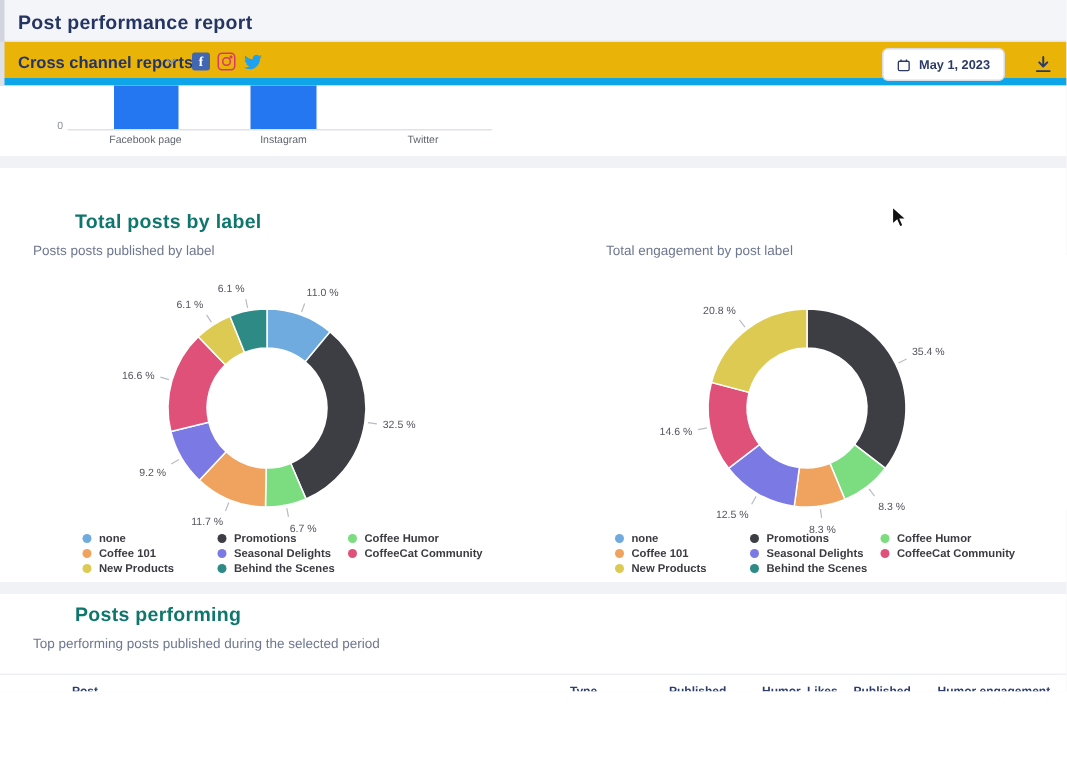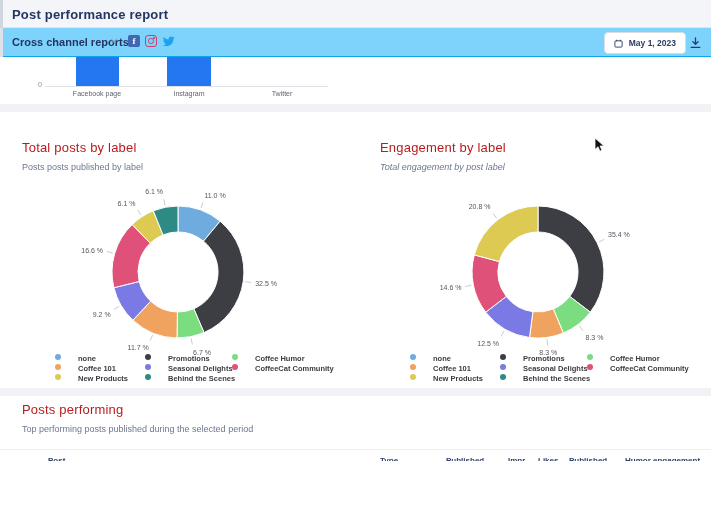--- a/index.html
+++ b/index.html
@@ -3,50 +3,50 @@
 <meta charset="utf-8">
 <style>
   html,body{margin:0;padding:0;}
   .app{position:relative;width:711px;height:461px;background:#f1f2f6;overflow:hidden;
        font-family:"Liberation Sans", sans-serif;padding-left:34px;-webkit-font-smoothing:antialiased;}
   
   .titlebar{position:absolute;left:0;top:0;width:711px;height:28px;background:#f4f5f9;
             border-bottom:1px solid #e3e5ec;box-sizing:border-box;}
   .titlebar .edge{position:absolute;left:0;top:0;width:3px;height:28px;background:#d3d5de;}
   .title{position:absolute;left:12px;top:7px;font-size:13px;font-weight:bold;color:#243563;letter-spacing:.2px;}
-  .toolbar{position:absolute;left:0;top:28px;width:711px;height:29px;background:#7dd3fc;
-           border-bottom:1px solid #0ea5e9;box-sizing:border-box;}
+  .toolbar{position:absolute;left:0;top:28px;width:711px;height:29px;background:#eab308;
+           border-bottom:5px solid #0ea5e9;box-sizing:border-box;}
   .toolbar .edge{position:absolute;left:0;top:0;width:3px;height:29px;background:#dfe1e8;}
   .selector{position:absolute;left:12px;top:8px;font-size:11px;font-weight:bold;color:#243563;}
   .chev{position:absolute;left:110px;top:9px;color:#8b93a7;}
   .sm-icons{position:absolute;left:128px;top:7px;display:flex;gap:5px;align-items:center;}
   .fb{width:12px;height:12px;border-radius:2px;background:#4267b2;color:#fff;font-size:9px;font-weight:bold;
       text-align:center;line-height:13px;font-family:"Liberation Serif",serif;}
   .ig{width:10px;height:10px;border:1.6px solid #d63a6a;border-radius:3px;position:relative;box-sizing:content-box;}
   .ig:before{content:"";position:absolute;left:2.2px;top:2.2px;width:3.6px;height:3.6px;border:1.4px solid #d63a6a;border-radius:50%;}
   .ig:after{content:"";position:absolute;right:1px;top:1px;width:1.6px;height:1.6px;background:#d63a6a;border-radius:50%;}
-  .dates{position:absolute;right:10px;top:4px;display:flex;align-items:center;gap:4px;}
+  .dates{position:absolute;right:10px;top:4px;display:flex;align-items:center;gap:20px;}
   .datebox{height:20px;border:1px solid #d9dce3;border-radius:4px;background:#fff;display:flex;
            align-items:center;gap:6px;padding:0 9px;}
   .datebox span{font-size:8.5px;color:#2b3a66;font-weight:bold;}
   
   .barchart{position:absolute;left:0;top:57px;width:711px;height:47px;background:#fff;}
   .bar{position:absolute;background:#2477f0;}
   .baseline{position:absolute;left:45px;top:29px;width:283px;height:1px;background:#dfe3e9;}
   .ytick{position:absolute;left:28px;top:24px;width:14px;text-align:right;font-size:7px;color:#8a8f99;}
   .xlab{position:absolute;top:33px;font-size:7px;color:#5f646e;text-align:center;width:80px;}
   .gap1{position:absolute;left:0;top:104px;width:711px;height:8px;background:#f1f2f6;}
   
   .chartscard{position:absolute;left:0;top:112px;width:711px;height:276px;background:#fff;}
-  .sec-title{position:absolute;font-size:13px;font-weight:normal;color:#b91c1c;letter-spacing:.2px;}
+  .sec-title{position:absolute;font-size:13px;font-weight:bold;color:#0f766e;letter-spacing:.2px;margin-left:28px;}
   .sec-sub{position:absolute;font-size:9px;color:#6e7790;}
   .donut-svg{position:absolute;width:280px;height:156px;overflow:visible;}
   .legend{position:absolute;width:320px;height:28px;}
   .leg-col{position:absolute;top:0;}
-  .leg-item{display:flex;align-items:flex-start;gap:17px;height:9px;margin-bottom:1px;}
+  .leg-item{display:flex;align-items:center;gap:5px;height:9px;margin-bottom:1px;}
   .leg-dot{width:6px;height:6px;border-radius:50%;flex:none;}
   .leg-txt{font-size:7.5px;font-weight:bold;color:#3b3b41;white-space:nowrap;}
   .gap2{position:absolute;left:0;top:388px;width:711px;height:8px;background:#f1f2f6;}
   
   .postscard{position:absolute;left:0;top:396px;width:711px;height:104px;background:#fff;}
   .t-line{position:absolute;left:0;width:711px;height:1px;background:#eef0f4;}
   .th{position:absolute;top:60px;font-size:8px;font-weight:bold;color:#2c3c6e;}
   .td{position:absolute;top:87px;font-size:8px;color:#44454a;}
   .avatar{position:absolute;left:27px;top:82px;width:15px;height:15px;border-radius:4px;
           background:#e8d3bd;overflow:hidden;}
@@ -106,22 +106,21 @@
     <div class="bar" style="left: 167px; width: 44px; top: 0px; height: 29px; background: rgb(36, 119, 240);"></div>
     <div class="xlab" style="left:57px;">Facebook page</div>
     <div class="xlab" style="left:149px;">Instagram</div>
     <div class="xlab" style="left:242px;">Twitter</div>
   </div>
   <div class="gap1"></div>
 
   <div class="chartscard">
     <div class="sec-title" style="left:22px;top:28px;">Total posts by label</div>
     <div class="sec-sub" style="left:22px;top:50px;">Posts posts published by label</div>
-    <div class="sec-title" style="left:380px;top:28px;">Engagement by label</div>
-    <div class="sec-sub" style="left:380px;top:50px;font-style:italic;">Total engagement by post label</div>
+    <div class="sec-sub" style="left:404px;top:50px;">Total engagement by post label</div>
 
     <svg id="donut1" class="donut-svg" style="left:40px;top:80px;" viewBox="0 0 280 156">
         <path d="M138.0,14.0 A66,66 0 0 1 180.1,29.2 L163.5,49.2 A40,40 0 0 0 138.0,40.0 Z" fill="#70abe0" stroke="#ffffff" stroke-width="1"></path>
         <line x1="161.0563091936379" y1="16.028079547606445" x2="163.09068941660595" y2="10.383498331218789" stroke="#b9bcc4" stroke-width="0.8"></line>
         <text x="164.4" y="5.6" text-anchor="start" font-size="7" fill="#55555f" font-family="&quot;Liberation Sans&quot;, sans-serif">11.0 %</text>
         <path d="M180.1,29.2 A66,66 0 0 1 164.0,140.6 L153.8,116.8 A40,40 0 0 0 163.5,49.2 Z" fill="#3d3d44" stroke="#ffffff" stroke-width="1"></path>
         <line x1="205.3050886692173" y1="89.69665092848041" x2="211.24377296356" y2="90.55223777511102" stroke="#b9bcc4" stroke-width="0.8"></line>
         <text x="215.2" y="93.6" text-anchor="start" font-size="7" fill="#55555f" font-family="&quot;Liberation Sans&quot;, sans-serif">32.5 %</text>
         <path d="M164.0,140.6 A66,66 0 0 1 137.0,146.0 L137.4,120.0 A40,40 0 0 0 153.8,116.8 Z" fill="#7bdd80" stroke="#ffffff" stroke-width="1"></path>
         <line x1="151.17437108410905" y1="146.71158779805944" x2="152.33681559153044" y2="152.59790436847643" stroke="#b9bcc4" stroke-width="0.8"></line>
@@ -247,21 +246,21 @@
   <div class="gap2"></div>
 
   <div class="postscard">
     <div class="sec-title" style="left:22px;top:6px;">Posts performing</div>
     <div class="sec-sub" style="left:22px;top:28px;">Top performing posts published during the selected period</div>
 
     <div class="t-line" style="top:53px;"></div>
     <div class="th" style="left:48px;">Post</div>
     <div class="th" style="left:380px;">Type</div>
     <div class="th" style="left:446px;">Published</div>
-    <div class="th" style="left:508px;">Impr.</div>
+    <div class="th" style="left:508px;">Humor.</div>
     <div class="th" style="left:538px;">Likes</div>
     <div class="th" style="left:569px;">Published</div>
     <div class="th" style="left:625px;">Humor engagement</div>
     <div class="t-line" style="top:77px;"></div>
 
     <div>
       <div class="avatar"></div>
       <div class="avatar-badge">f</div>
       <a class="post-link">Is there anything better than the smell of freshly brewed coffee? #coffeelover #c...</a>
       <span class="badge">New Products</span>

